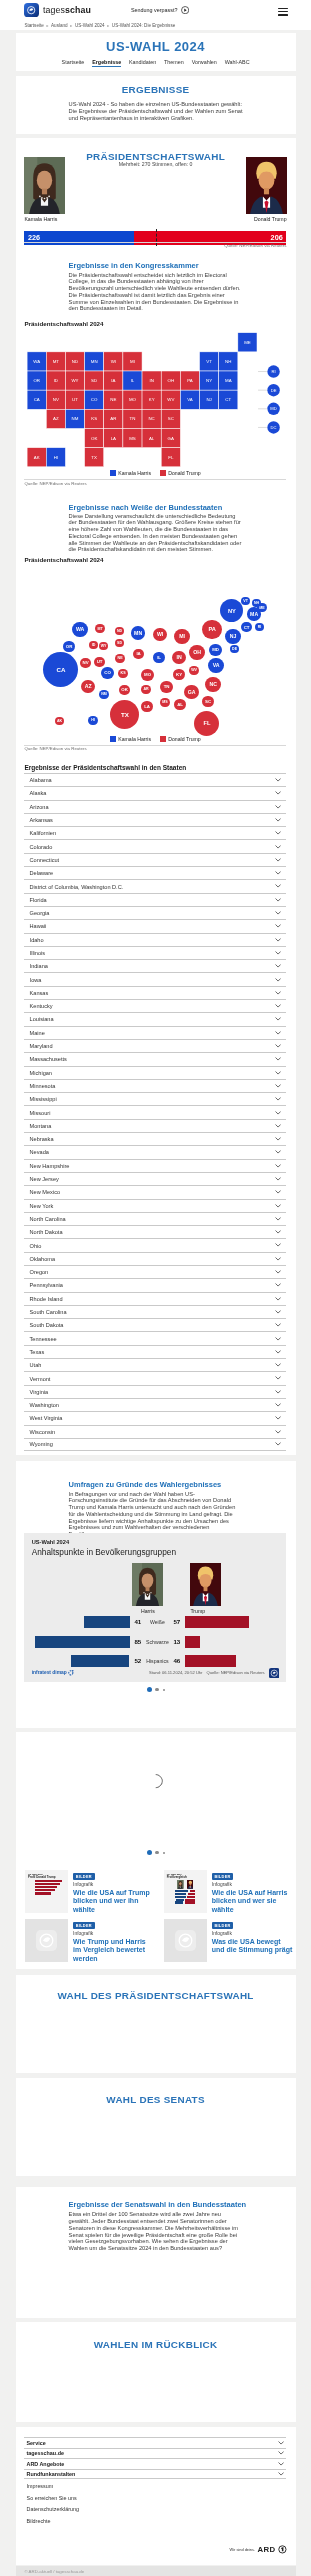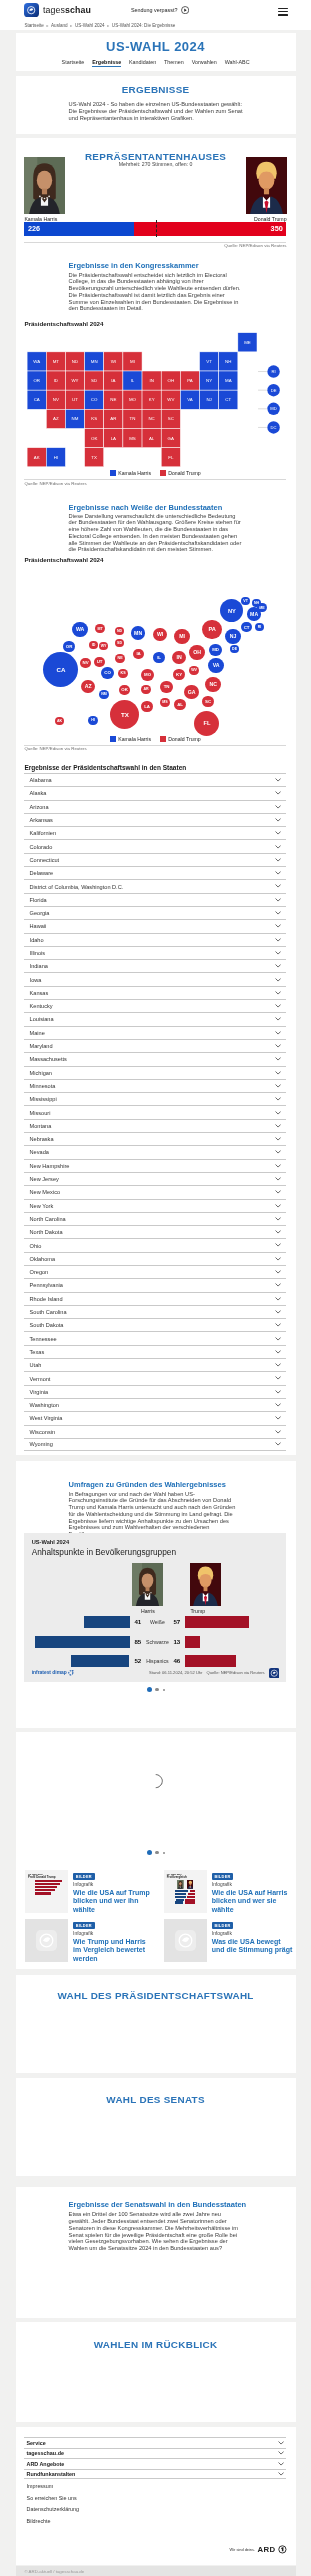--- a/index.html
+++ b/index.html
@@ -155,21 +155,21 @@
         <div class="tab">Wahl-ABC</div>
       </nav>
   </section>
 
   <section class="card" style="top:76px;height:58px;">
     <h2 class="caps-h" style="margin:8.3px 0 0 0;">ERGEBNISSE</h2>
     <p class="body-p" style="margin:6.2px 0 0 53px;">US-Wahl 2024 - So haben die einzelnen US-Bundesstaaten gewählt: Die Ergebnisse der Präsidentschaftswahl und der Wahlen zum Senat und Repräsentantenhaus in interaktiven Grafiken.</p>
   </section>
 
   <section class="card" style="top:138px;height:1317px;">
-    <h2 class="caps-h abs" style="top:5.2px;left:0;right:0;">REPRÄSENTANTENHAUSES</h2>
+    <h2 class="caps-h abs" style="top:5.2px;left:0;right:0;">PRÄSIDENTSCHAFTSWAHL</h2>
     <div class="abs" style="top:23px;left:0;right:0;text-align:center;font-size:5.2px;color:#444;">Mehrheit: 270 Stimmen, offen: 0</div>
 
     <div class="photo abs" style="top:19px;left:8.8px;"><svg width="41" height="57" viewBox="0 0 80 110" preserveAspectRatio="none">
     <rect width="80" height="110" fill="#5d6b55"></rect>
           <rect width="26" height="110" fill="#6d7a64"></rect>
     <path d="M18 40 Q18 12 40 12 Q62 12 62 40 L62 80 Q52 88 40 88 Q28 88 18 80 Z" fill="#3f2a1e"></path>
     <ellipse cx="40" cy="45" rx="15" ry="19" fill="#c5906a"></ellipse>
     <path d="M24 34 Q40 18 56 34 L56 25 Q40 14 24 25 Z" fill="#3f2a1e"></path>
     <rect x="35" y="61" width="10" height="11" fill="#b57f5a"></rect>
     <path d="M10 110 Q14 84 30 78 L40 88 L50 78 Q66 84 70 110 Z" fill="#23242a"></path>
@@ -186,23 +186,23 @@
     <ellipse cx="40" cy="45" rx="15.5" ry="18" fill="#e09a63"></ellipse>
     <path d="M25 32 Q40 24 55 32 L55 27 Q40 18 25 27 Z" fill="#f0c36a"></path>
     <rect x="35" y="60" width="10" height="12" fill="#cf8a55"></rect>
     <path d="M8 110 Q13 82 30 76 L40 84 L50 76 Q67 82 72 110 Z" fill="#1c2b4a"></path>
     <path d="M33 76 L40 84 L47 76 L47 98 L33 98 Z" fill="#fff"></path>
     <path d="M40 84 L36 87 L40 108 L44 87 Z" fill="#c8102e"></path>
         </svg></div>
     <div class="cand-name abs" style="top:78px;left:8.8px;">Kamala Harris</div>
     <div class="cand-name abs" style="top:78px;left:178px;width:93px;text-align:right;">Donald Trump</div>
 
-    <div id="ev-bar" class="abs" style="top:84px;left:8.8px;justify-content:space-between;">
+    <div id="ev-bar" class="abs" style="top:93px;left:8.8px;justify-content:space-between;">
       <div id="ev-blue" style="width:42.0%;">226</div>
-      <div id="ev-red">350</div>
+      <div id="ev-red">206</div>
       <div id="ev-marker"></div>
     </div>
     <div class="src-line abs" style="top:104px;left:8.8px;"></div>
     <div class="src-text abs" style="top:105px;left:8.8px;width:262px;text-align:right;">Quelle: NEP/Edison via Reuters</div>
 
     <h3 class="blue-h abs" style="top:115px;left:53px;">Ergebnisse in den Kongresskammer</h3>
     <p class="body-p abs" style="top:128px;left:53px;">Die Präsidentschaftswahl entscheidet sich letztlich im Electoral College, in das die Bundesstaaten abhängig von ihrer Bevölkerungszahl unterschiedlich viele Wahlleute entsenden dürfen. Die Präsidentschaftswahl ist damit letztlich das Ergebnis einer Summe von Einzelwahlen in den Bundesstaaten. Die Ergebnisse in den Bundesstaaten im Detail.</p>
 
     <div class="chart-title abs" style="top:182px;left:8.8px;">Präsidentschaftswahl 2024</div>
     <div class="abs" style="top:193px;left:8.8px;width:262px;height:138px;">
@@ -804,21 +804,21 @@
         <div class="acc-row">
           <span class="lbl">Wyoming</span>
           <svg width="6.2" height="4.1" viewBox="0 0 12 8">
             <polyline points="1,1 6,6 11,1" fill="none" stroke="#3a3a3a" stroke-width="1.5"></polyline>
           </svg>
         </div>
       </div>
   </section>
 
   <section class="card" style="top:1461px;height:267px;">
-    <h3 class="blue-h abs" style="top:11.4px;left:53px;">Umfragen zu Gründen des Wahlergebnisses</h3>
+    <h3 class="blue-h abs" style="top:11.4px;left:53px;">Umfragen zu Gründe des Wahlergebnisses</h3>
     <p class="body-p abs" style="top:24px;left:53px;">In Befragungen vor und nach der Wahl haben US-Forschungsinstitute die Gründe für das Abschneiden von Donald Trump und Kamala Harris untersucht und auch nach den Gründen für die Wahlentscheidung und die Stimmung im Land gefragt. Die Ergebnisse liefern wichtige Anhaltspunkte zu den Ursachen des Ergebnisses und zum Wahlverhalten der verschiedenen Bevölkerungsgruppen.</p>
 
     <div id="widget" class="abs" style="top:72px;left:8.8px;">
       <div style="padding:6.2px 0 0 7.3px;">
         <div class="kicker">US-Wahl 2024</div>
         <div class="w-title">Anhaltspunkte in Bevölkerungsgruppen</div>
       </div>
       <div class="w-photo abs" style="top:30px;left:108px;"><svg width="31" height="43" viewBox="0 0 80 110" preserveAspectRatio="none">
     <rect width="80" height="110" fill="#5d6b55"></rect>
             <rect width="26" height="110" fill="#6d7a64"></rect>

